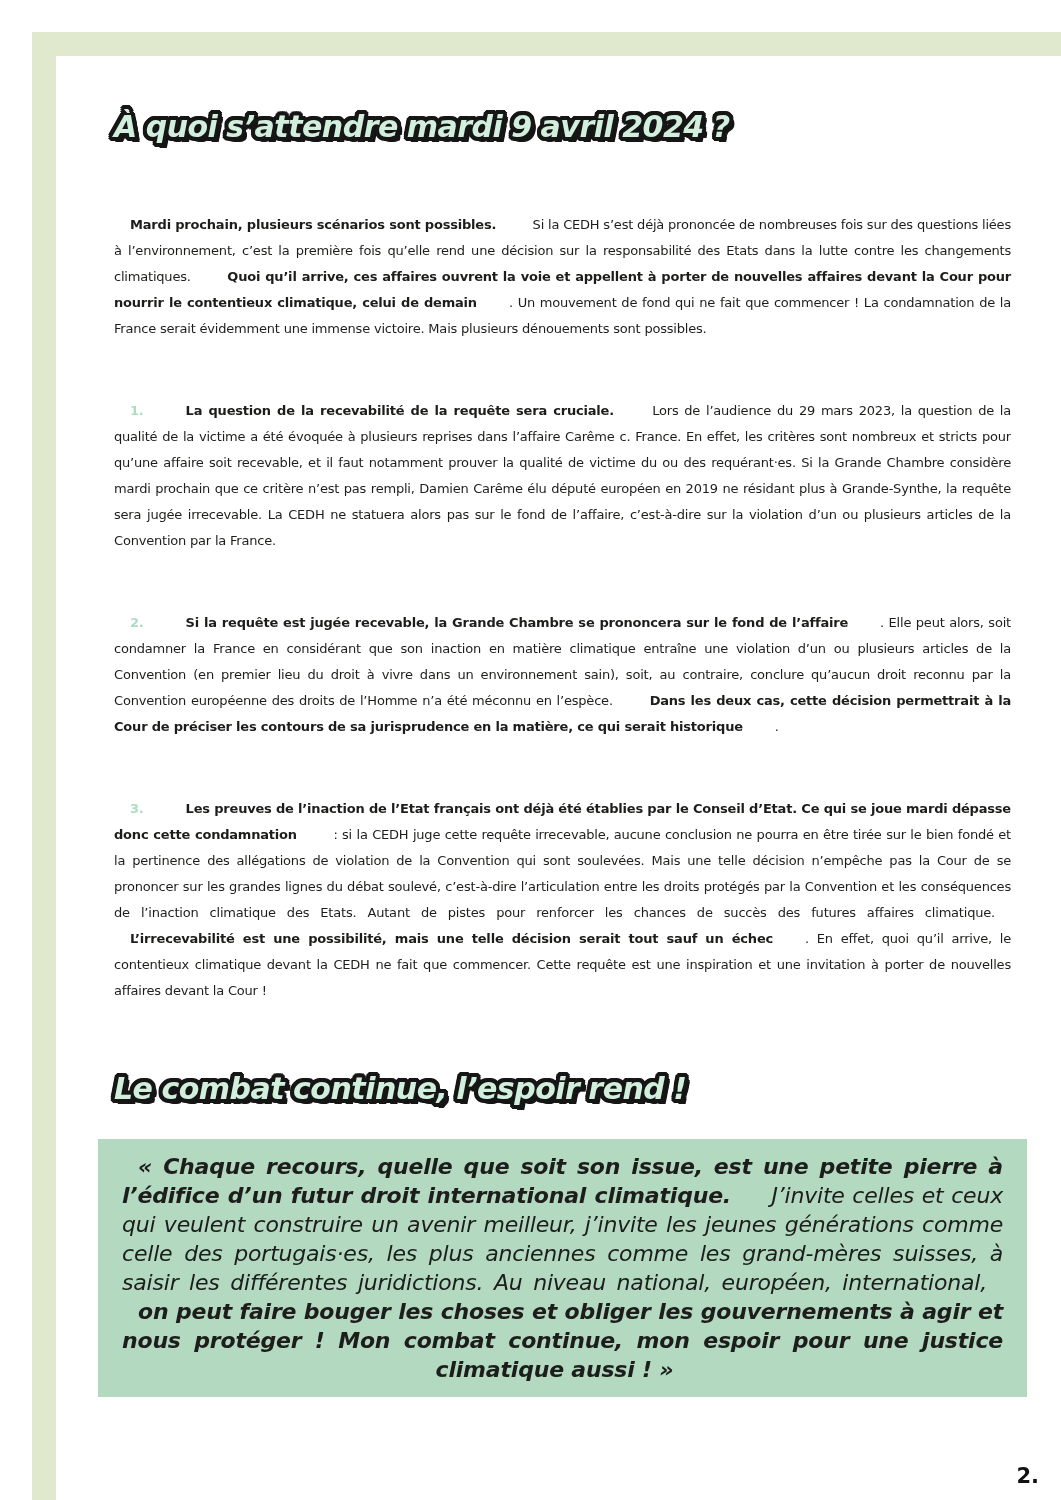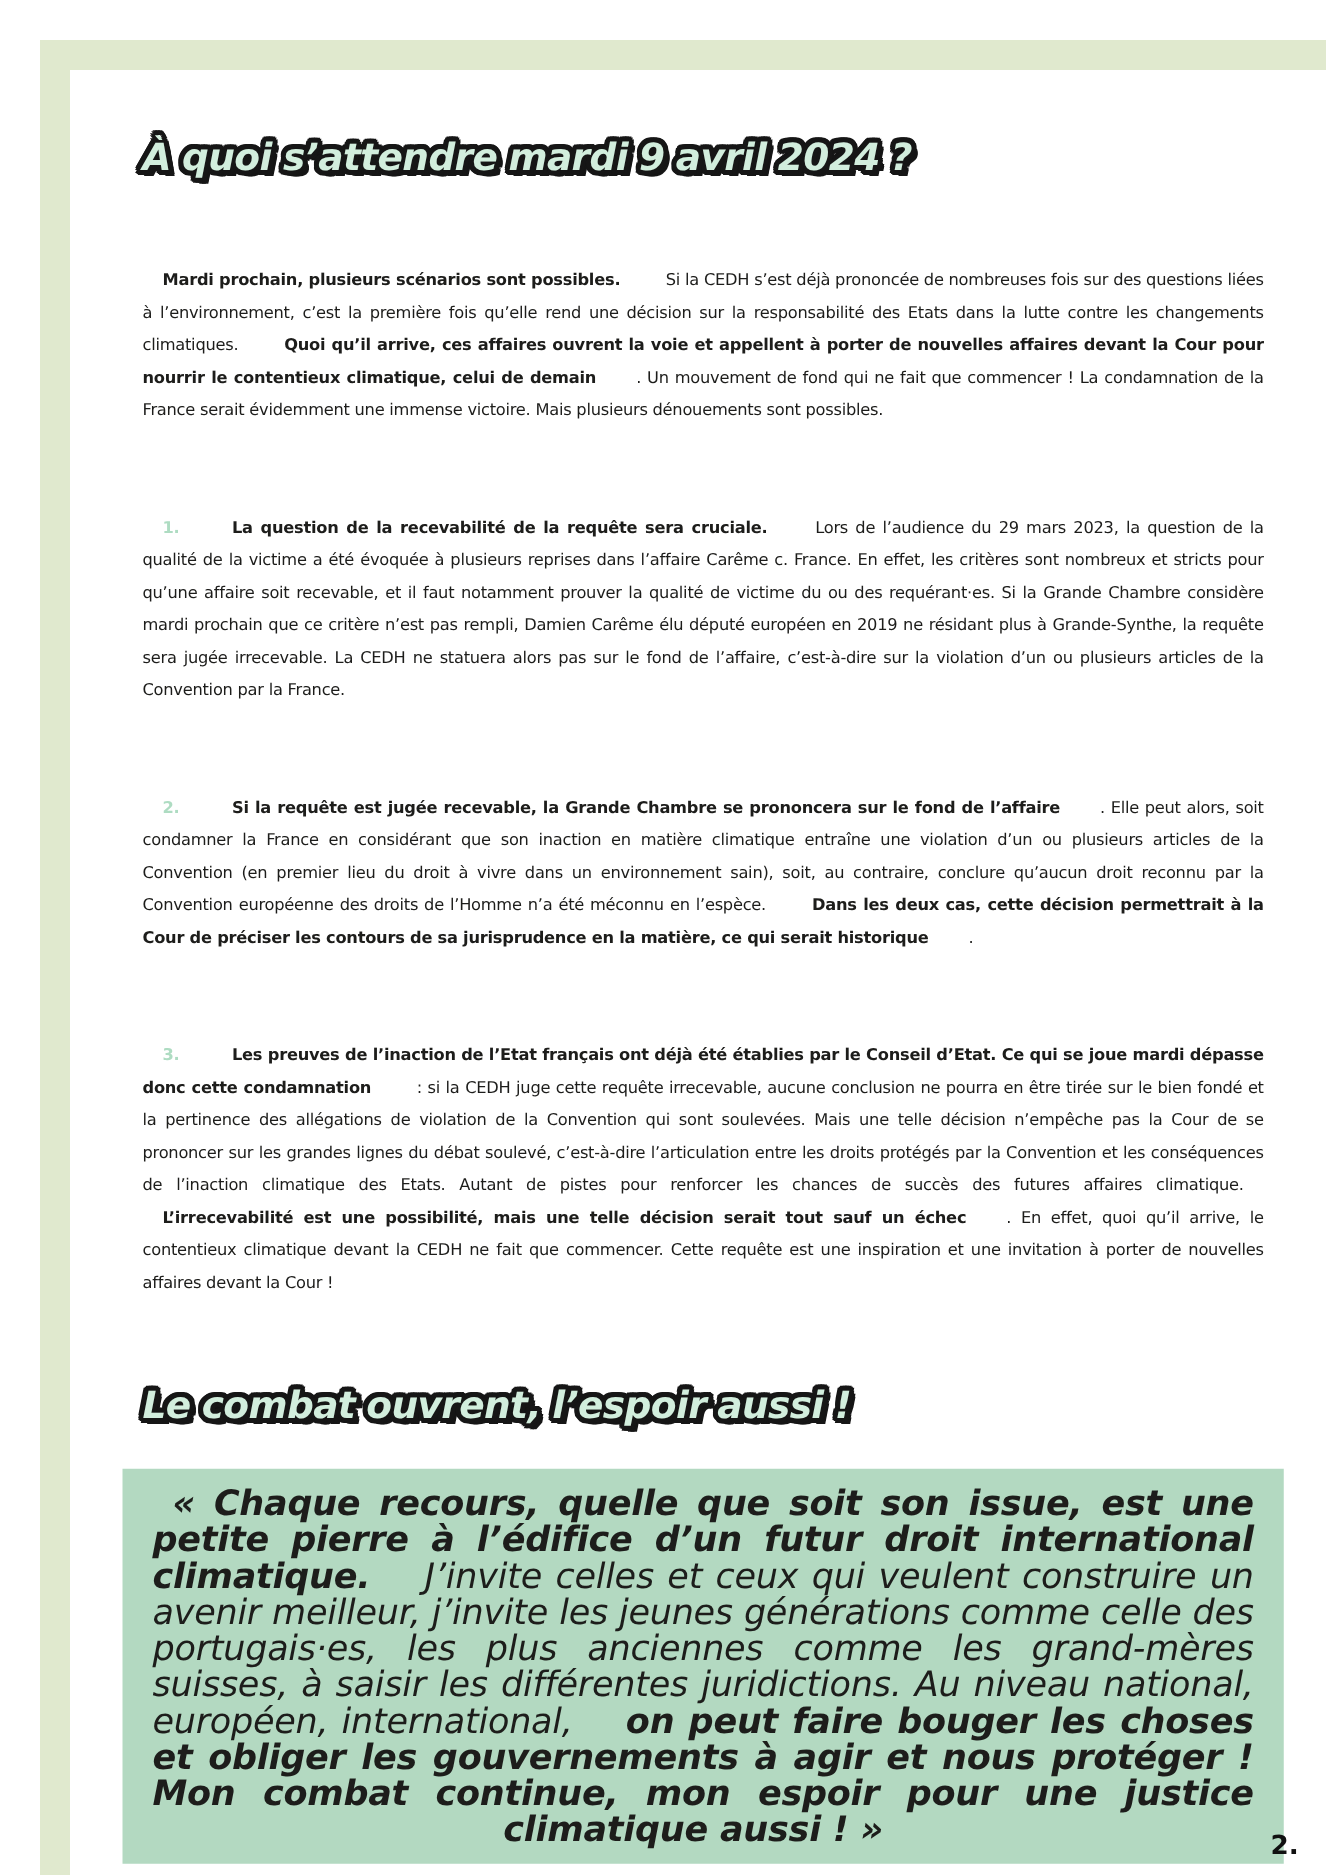--- a/index.html
+++ b/index.html
@@ -48,33 +48,33 @@
   .h1{margin:2px 0 0 0;}
   .h2{margin:34px 0 0 0;}
   .body-text{
     font-size:13px;
     line-height:26px;
     text-align:justify;
     color:var(--text);
     letter-spacing:-0.2px;
   }
   .para{margin-top:34px;}
-  .point{margin-top:36px;}
+  .point{margin-top:24px;}
   .point .num{
     color:var(--accent-number);
     font-weight:700;
     padding-right:10px;
   }
   .body-text b{font-weight:700;}
   .quote{
     margin-top:16px;
     background:var(--quote-bg);
     padding:13px 24px 13px 24px;
     font-style:italic;
-    font-size:28px;
+    font-size:22px;
     line-height:29px;
     text-align:justify;
     text-align-last:center;
     color:var(--text);
     letter-spacing:-0.2px;
   }
   .quote b{font-weight:700;}
   .page-number{
     position:absolute;
     right:14px;bottom:2px;
@@ -92,19 +92,19 @@
     <h1 class="display-title h1">À quoi s’attendre mardi 9 avril 2024 ?</h1>
 
     <p class="body-text para"><b>Mardi prochain, plusieurs scénarios sont possibles. </b><span>Si la CEDH s’est déjà prononcée de nombreuses fois sur des questions liées à l’environnement, c’est la première fois qu’elle rend une décision sur la responsabilité des Etats dans la lutte contre les changements climatiques. </span><b>Quoi qu’il arrive, ces affaires ouvrent la voie et appellent à porter de nouvelles affaires devant la Cour pour nourrir le contentieux climatique, celui de demain</b><span>. Un mouvement de fond qui ne fait que commencer ! La condamnation de la France serait évidemment une immense victoire. Mais plusieurs dénouements sont possibles.</span></p>
 
     <p class="body-text point"><span class="num">1.</span><span><b>La question de la recevabilité de la requête sera cruciale. </b><span>Lors de l’audience du 29 mars 2023, la question de la qualité de la victime a été évoquée à plusieurs reprises dans l’affaire Carême c. France. En effet, les critères sont nombreux et stricts pour qu’une affaire soit recevable, et il faut notamment prouver la qualité de victime du ou des requérant·es. Si la Grande Chambre considère mardi prochain que ce critère n’est pas rempli, Damien Carême élu député européen en 2019 ne résidant plus à Grande-Synthe, la requête sera jugée irrecevable. La CEDH ne statuera alors pas sur le fond de l’affaire, c’est-à-dire sur la violation d’un ou plusieurs articles de la Convention par la France.</span></span></p>
 
     <p class="body-text point"><span class="num">2.</span><span><b>Si la requête est jugée recevable, la Grande Chambre se prononcera sur le fond de l’affaire</b><span>. Elle peut alors, soit condamner la France en considérant que son inaction en matière climatique entraîne une violation d’un ou plusieurs articles de la Convention (en premier lieu du droit à vivre dans un environnement sain), soit, au contraire, conclure qu’aucun droit reconnu par la Convention européenne des droits de l’Homme n’a été méconnu en l’espèce. </span><b>Dans les deux cas, cette décision permettrait à la Cour de préciser les contours de sa jurisprudence en la matière, ce qui serait historique</b><span>.</span></span></p>
 
     <p class="body-text point"><span class="num">3.</span><span><b>Les preuves de l’inaction de l’Etat français ont déjà été établies par le Conseil d’Etat. Ce qui se joue mardi dépasse donc cette condamnation</b><span> : si la CEDH juge cette requête irrecevable, aucune conclusion ne pourra en être tirée sur le bien fondé et la pertinence des allégations de violation de la Convention qui sont soulevées. Mais une telle décision n’empêche pas la Cour de se prononcer sur les grandes lignes du débat soulevé, c’est-à-dire l’articulation entre les droits protégés par la Convention et les conséquences de l’inaction climatique des Etats. Autant de pistes pour renforcer les chances de succès des futures affaires climatique. </span><b>L’irrecevabilité est une possibilité, mais une telle décision serait tout sauf un échec</b><span>. En effet, quoi qu’il arrive, le contentieux climatique devant la CEDH ne fait que commencer. Cette requête est une inspiration et une invitation à porter de nouvelles affaires devant la Cour !</span></span></p>
 
-    <h2 class="display-title h2">Le combat ouvrent, l’espoir aussi !</h2>
+    <h2 class="display-title h2">Le combat continue, l’espoir rend !</h2>
 
     <div class="quote"><b>« Chaque recours, quelle que soit son issue, est une petite pierre à l’édifice d’un futur droit international climatique. </b><span>J’invite celles et ceux qui veulent construire un avenir meilleur, j’invite les jeunes générations comme celle des portugais·es, les plus anciennes comme les grand-mères suisses, à saisir les différentes juridictions. Au niveau national, européen, international, </span><b>on peut faire bouger les choses et obliger les gouvernements à agir et nous protéger ! Mon combat continue, mon espoir pour une justice climatique aussi ! »</b></div>
 
     <div class="page-number">2.</div>
   </div>
 </div>
 
 </body></html>

